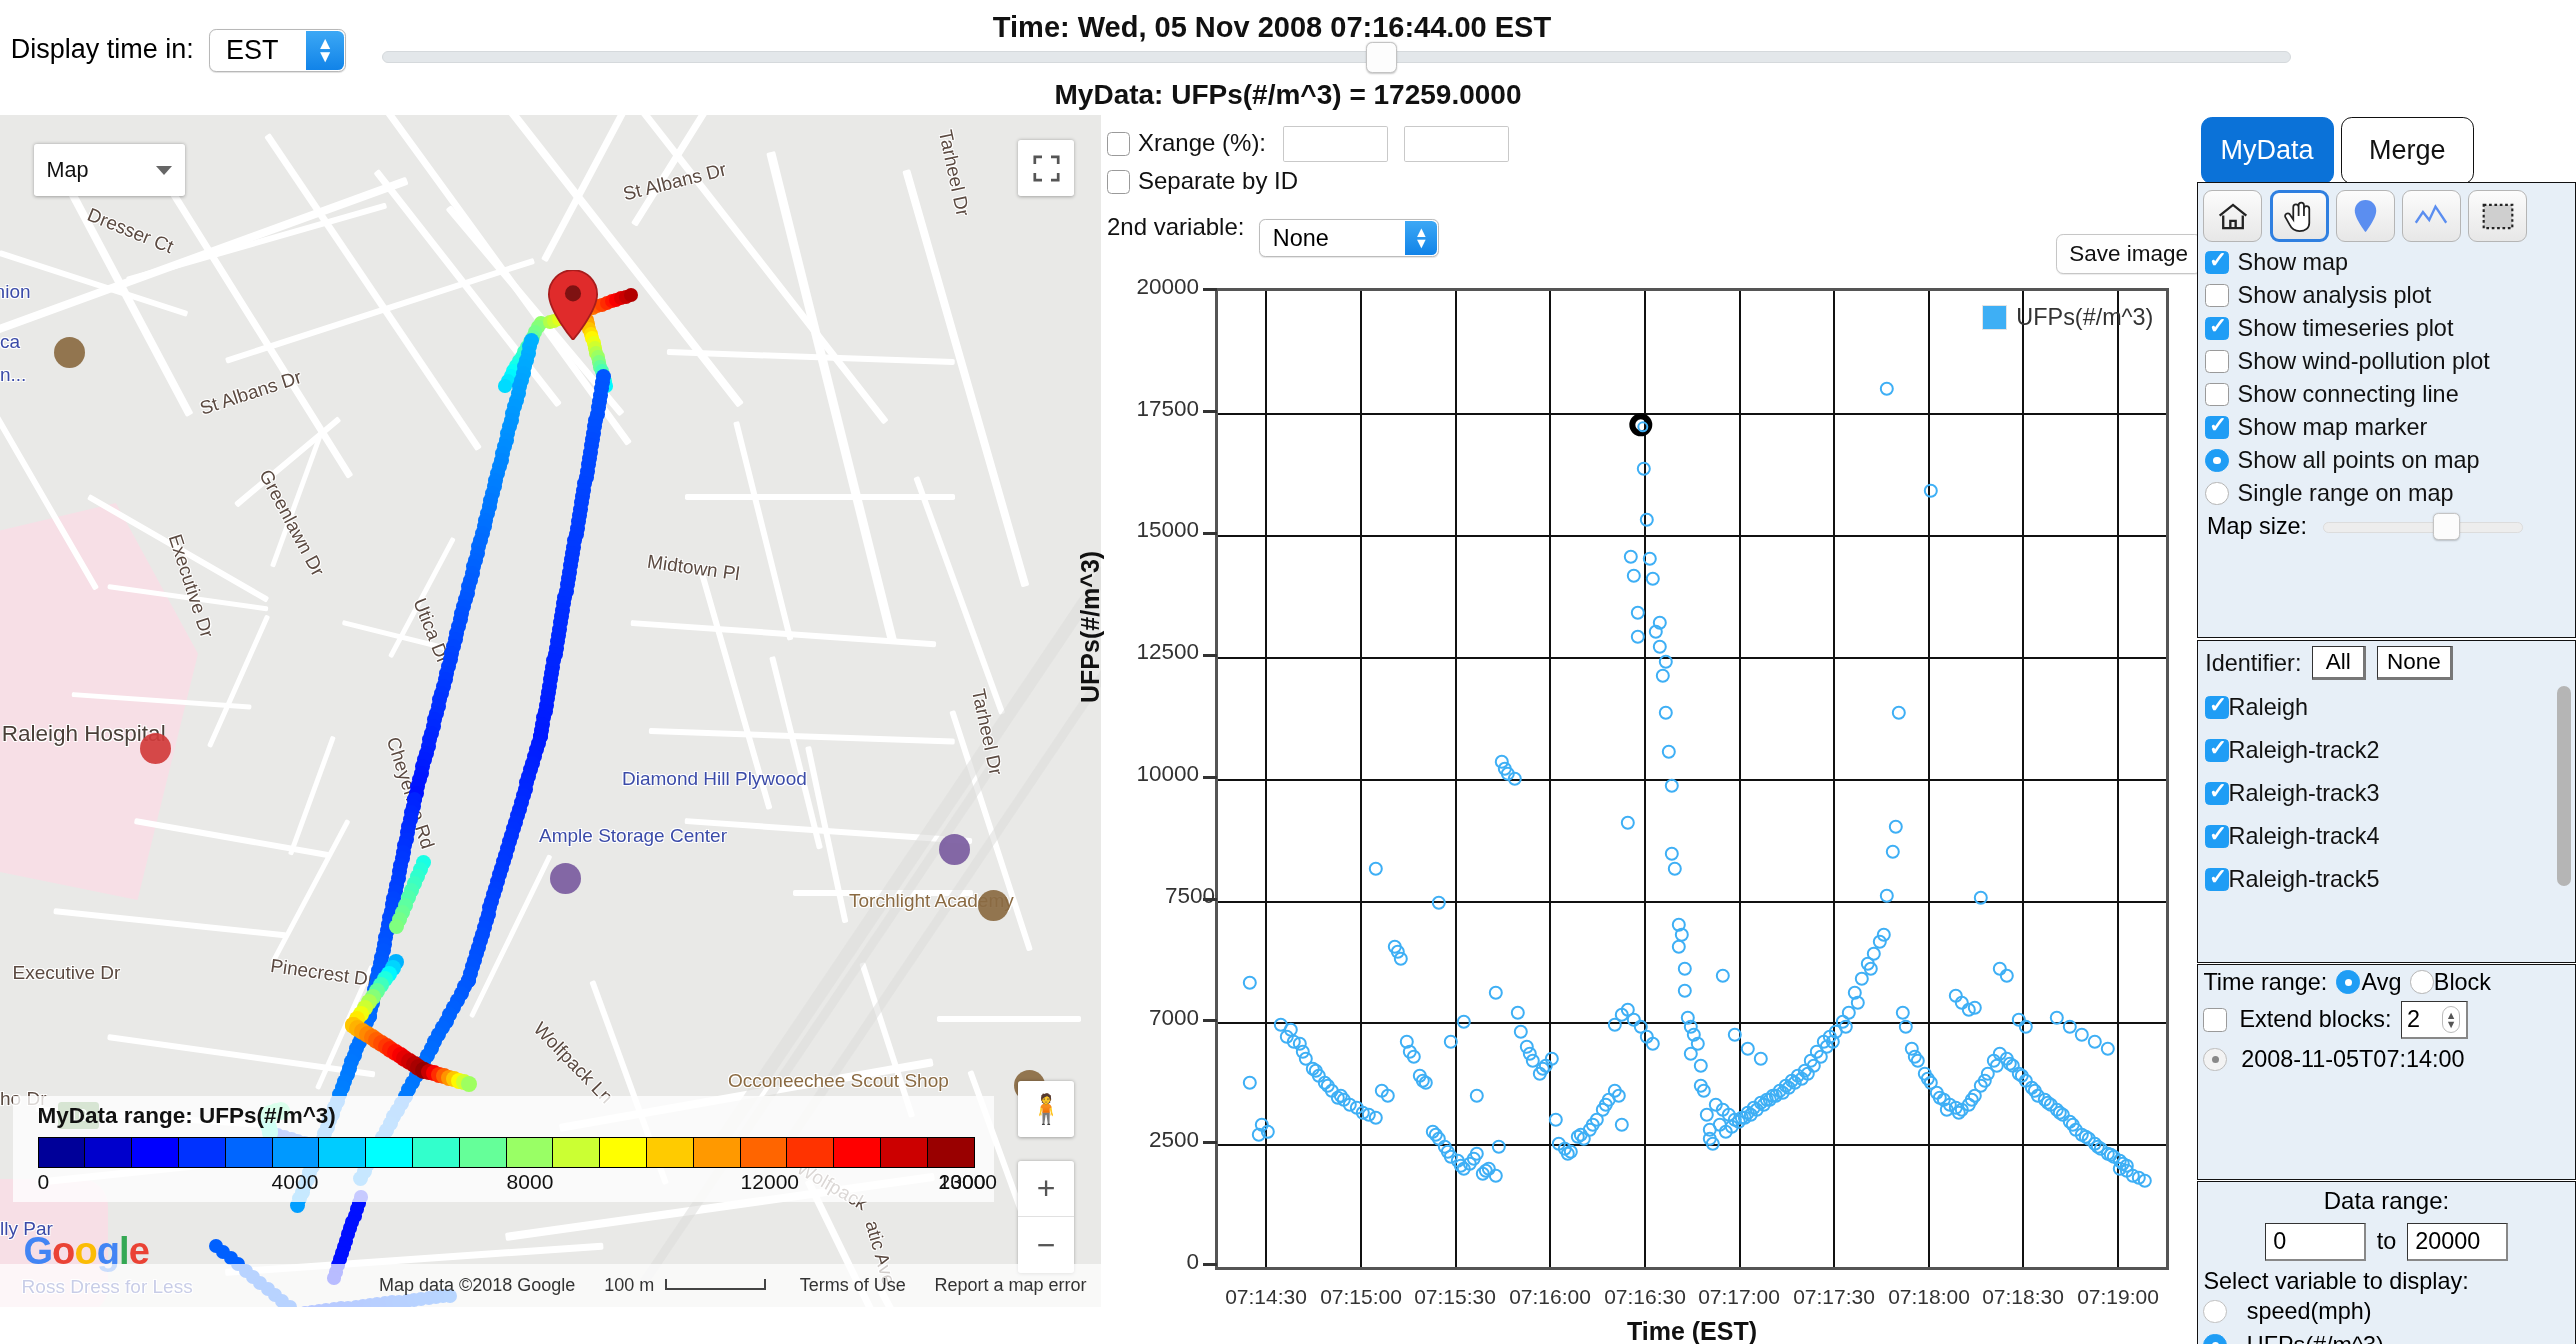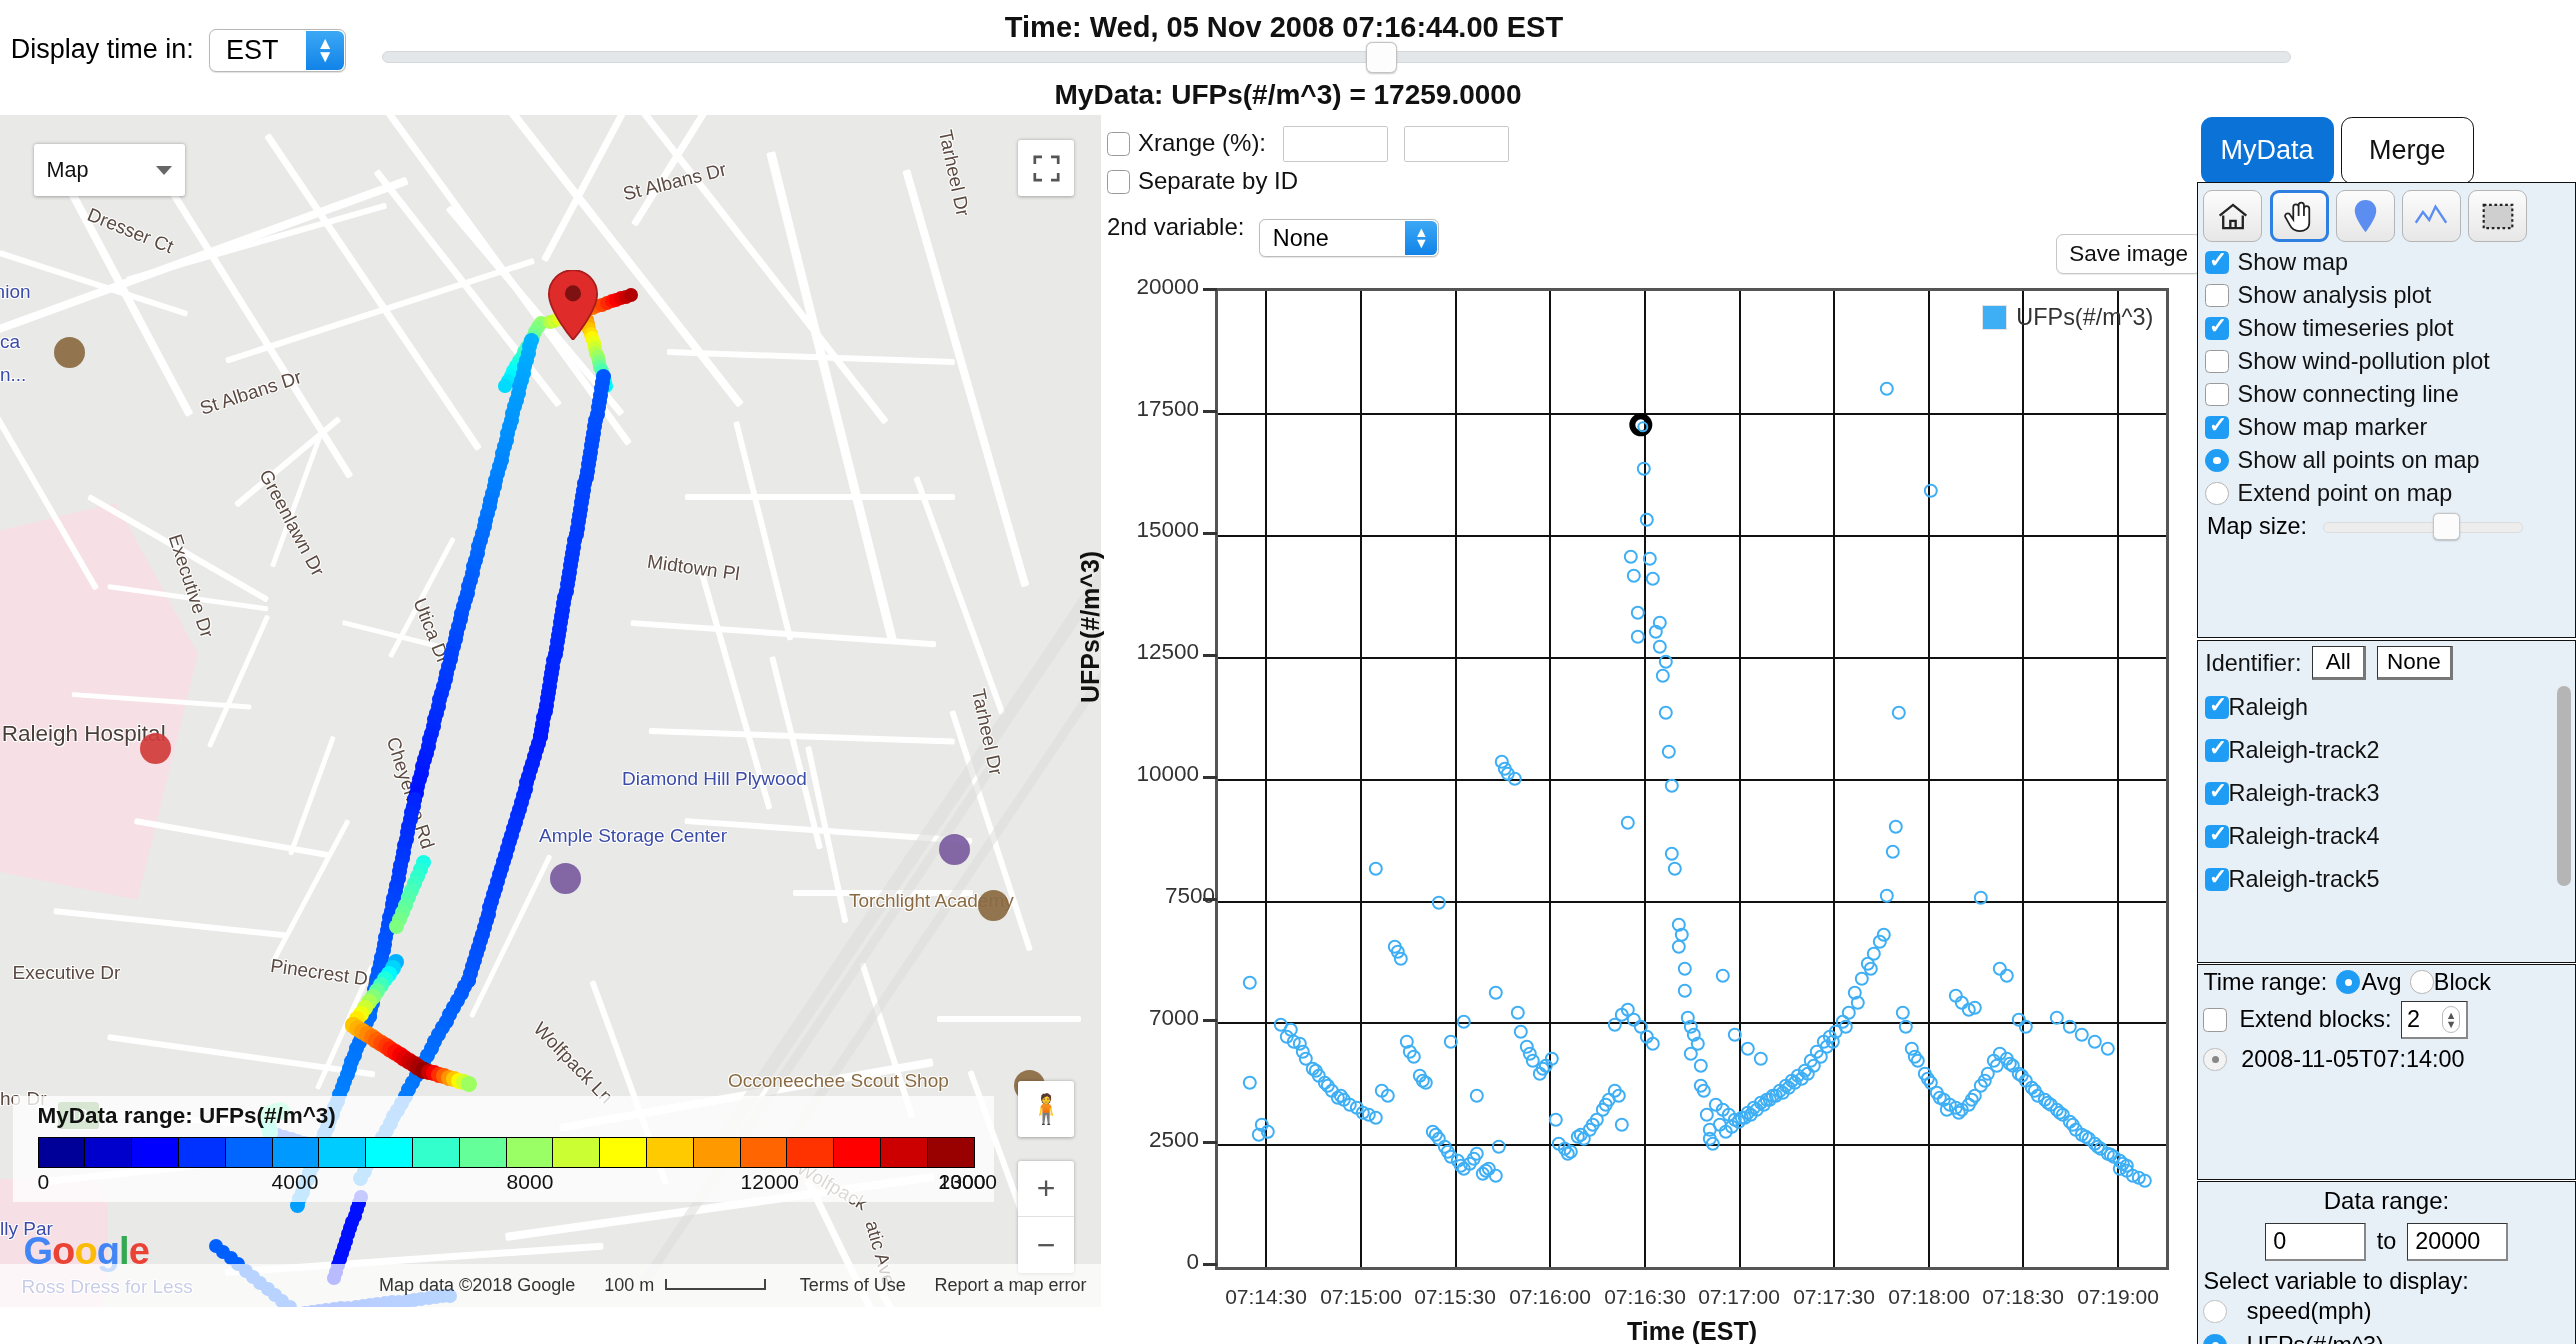--- a/index.html
+++ b/index.html
@@ -28,21 +28,21 @@
   #tz-select .val { font-size: 27px; padding-left: 16px; color: #000; }
   #tz-select .stepper {
     position: absolute; right: 0.9px; top: 0.9px; bottom: 0.9px; width: 38px;
     background: linear-gradient(#3ca8f5,#1183e8);
     border-radius: 0 6.3px 6.3px 0;
     display: flex; flex-direction: column; align-items: center; justify-content: center;
     color: #fff; font-size: 17px; line-height: 12.6px;
   }
   #time-title {
     position: absolute; left: 0; top: 10.8px; width: 2544px;
-    text-align: center; font-size: 29px; font-weight: bold; color: #111; margin-left: 12px;
+    text-align: center; font-size: 29px; font-weight: bold; color: #111;
   }
   #time-slider {
     position: absolute; left: 382px; top: 47px; width: 1909px; height: 20px;
   }
   #time-slider .track {
     position: absolute; left: 0; top: 3.6px; width: 100%; height: 12.6px;
     background: #e3e7ea; border-radius: 6.3px; border: 0.9px solid #d5d9dc;
   }
   #time-slider .thumb {
     position: absolute; left: 984px; top: -5.4px; width: 31px; height: 31px;
@@ -1402,21 +1402,21 @@
           <div class="sb-row">
             <span class="cb on"></span>
             <span class="lbl">Show map marker</span>
           </div>
           <div class="sb-row">
             <span class="rb on"></span>
             <span class="lbl">Show all points on map</span>
           </div>
           <div class="sb-row">
             <span class="rb"></span>
-            <span class="lbl">Extend point on map</span>
+            <span class="lbl">Single range on map</span>
           </div>
         </div>
       <div id="mapsize-row">
         <span style="font-size:23.4px">Map size:</span>
         <span id="mapsize-slider">
           <span class="track"></span>
           <span class="thumb"></span>
         </span>
       </div>
     </div>

